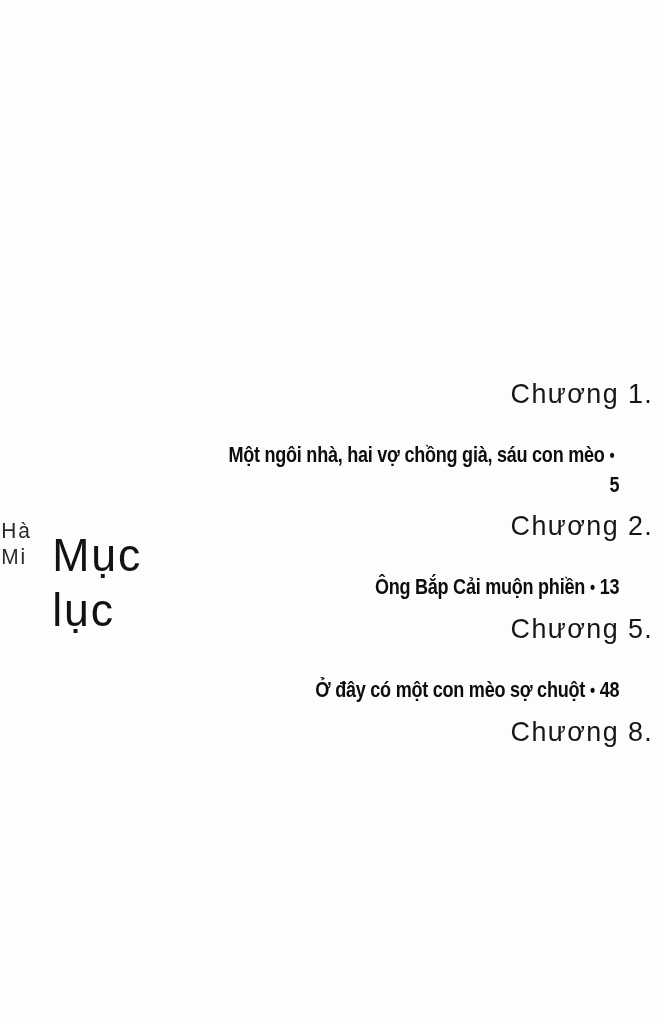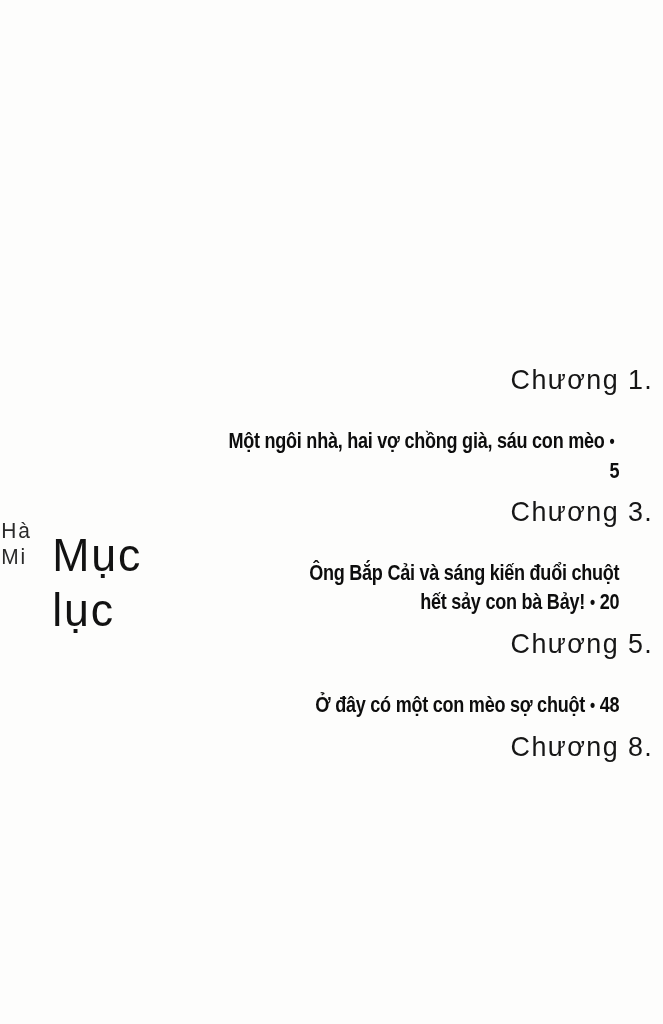--- a/index.html
+++ b/index.html
@@ -78,28 +78,27 @@
   <h1 class="book-title">Mục lục</h1>
 
   <div class="toc">
   <div class="chapter">
     <div class="chapter-label">Chương 1.</div>
     <div class="chapter-title">
       <span>Một ngôi nhà, hai vợ chồng già, sáu con mèo</span><span class="sep">•</span><span>5</span>
     </div>
   </div>
 
-
   <div class="chapter">
-    <div class="chapter-label">Chương 3.</div>
+    <div class="chapter-label">Chương 2.</div>
     <div class="chapter-title">
-      <span>Ông Bắp Cải và sáng kiến đuổi chuột
-hết sảy con bà Bảy!</span><span class="sep">•</span><span>20</span>
+      <span>Ông Bắp Cải muộn phiền</span><span class="sep">•</span><span>13</span>
     </div>
   </div>
+
 
 
   <div class="chapter">
     <div class="chapter-label">Chương 5.</div>
     <div class="chapter-title">
       <span>Ở đây có một con mèo sợ chuột</span><span class="sep">•</span><span>48</span>
     </div>
   </div>
 
 

